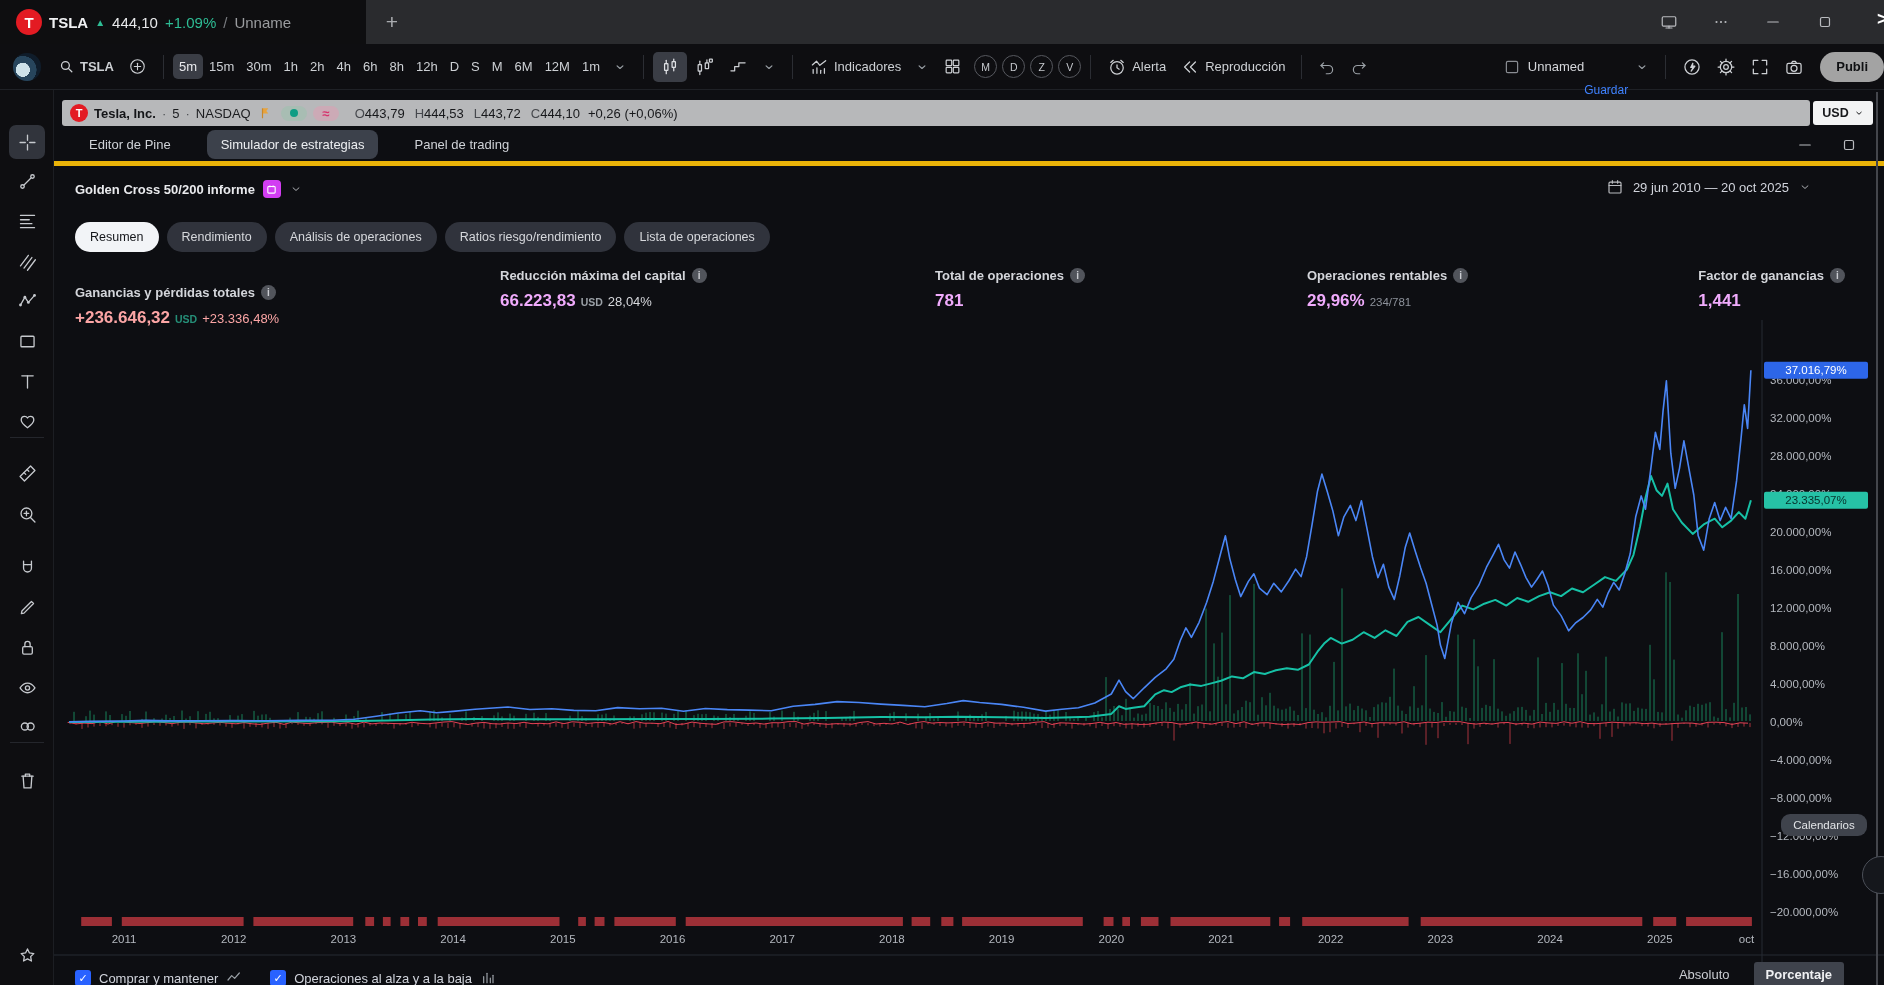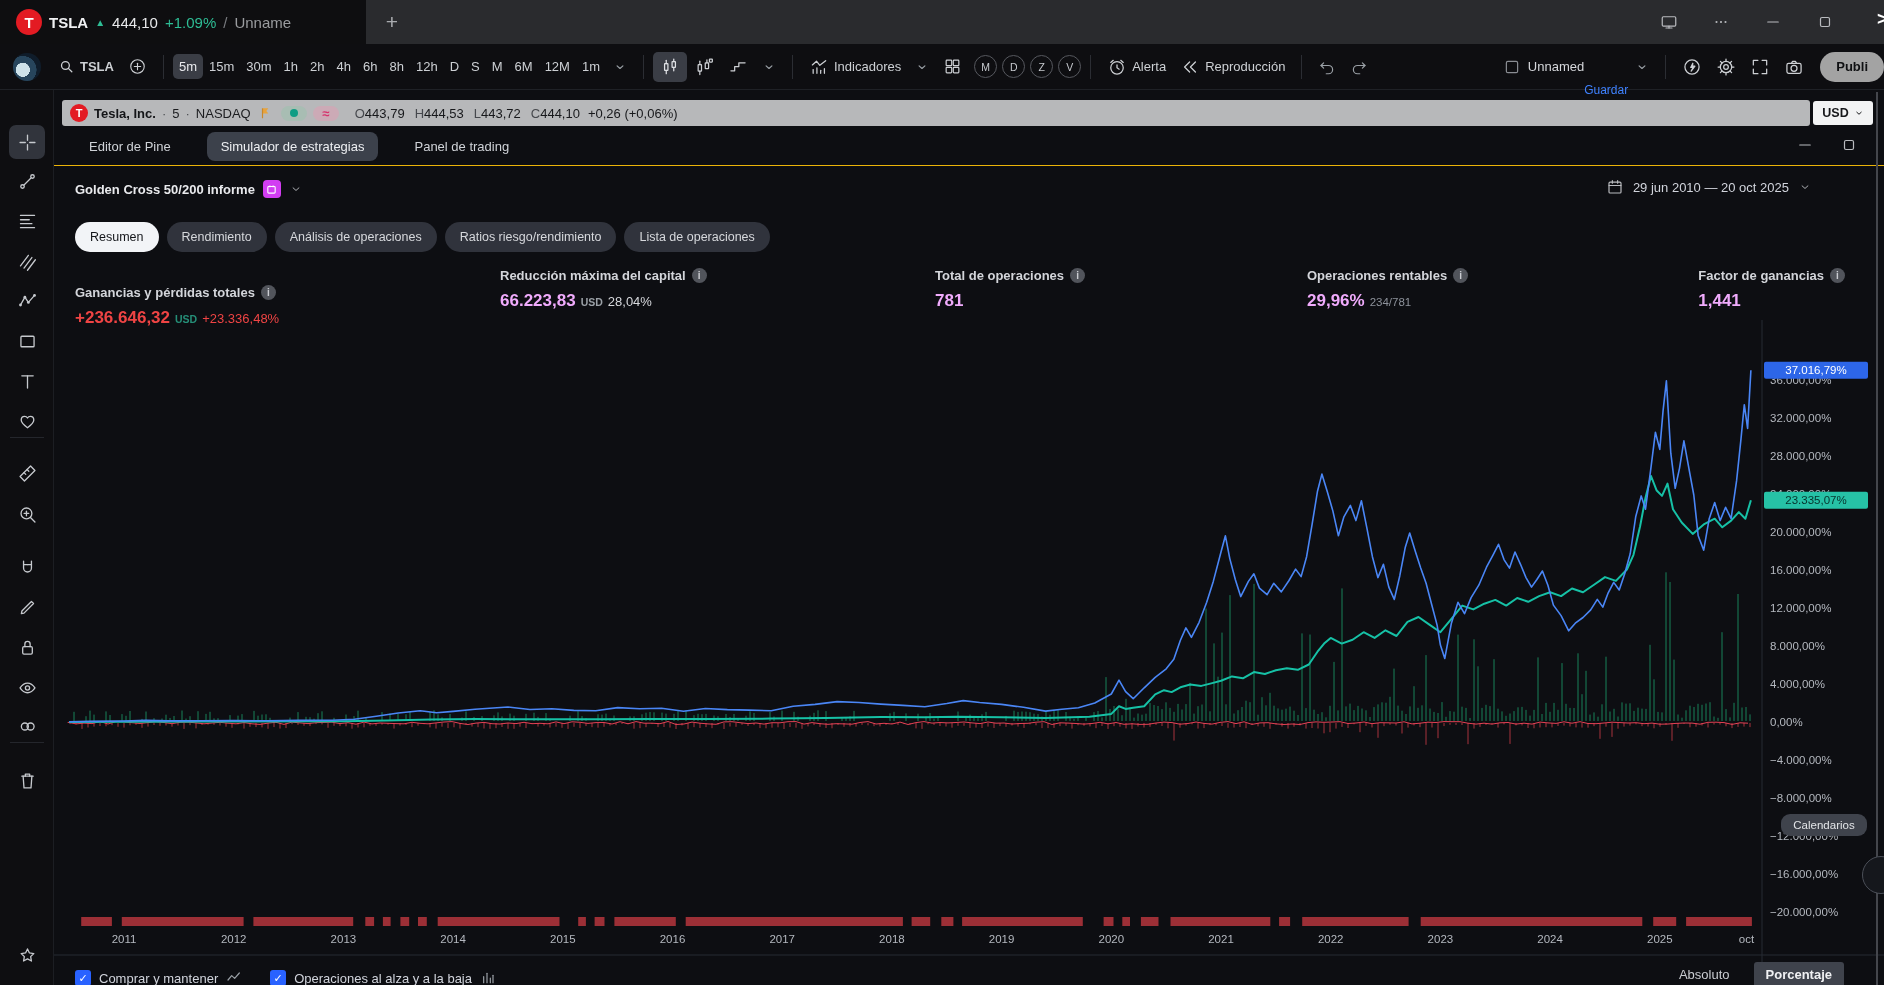--- a/index.html
+++ b/index.html
@@ -63,21 +63,21 @@
   #symbolbar .flagpill{height:15px;border-radius:8px;display:flex;align-items:center;justify-content:center;padding:0 6px;}
   #symbolbar .ohlc{display:flex;gap:10px;margin-left:10px;}
   #symbolbar .ohlc .k{color:#46484d;}
   #symbolbar .ohlc .v{color:#17181b;}
   #symbolbar .schg{color:#17181b;margin-left:2px;}
   #usdbox{position:absolute;left:1813px;top:101px;width:60px;height:24px;background:#f2f3f4;border-radius:3px;
           display:flex;align-items:center;justify-content:center;gap:5px;color:#17181b;font-size:12.5px;font-weight:bold;cursor:pointer;}
 
   
   #paneltabs{position:absolute;left:54px;top:127px;width:1830px;height:39px;display:flex;align-items:center;
-             padding-left:21px;gap:22px;font-size:13px;border-bottom:1px solid #eab308;}
+             padding-left:21px;gap:22px;font-size:13px;border-bottom:5px solid #eab308;}
   .ptab{color:#cfd2d7;padding:7px 14px;border-radius:8px;white-space:nowrap;cursor:pointer;}
   .ptab.active{background:#3c414b;color:#eceef1;}
   .panel-winbtns{position:absolute;right:26px;top:9px;display:flex;gap:26px;color:#b9bbbf;}
 
   
   #reportheader{position:absolute;left:54px;top:172px;width:1830px;height:38px;}
   .rtitle{position:absolute;left:21px;top:8px;display:flex;align-items:center;gap:8px;cursor:pointer;}
   .rtitle .t{font-size:13px;font-weight:bold;color:#e9eaed;}
   .calbadge{width:18px;height:18px;border-radius:4px;background:#d23df2;display:flex;align-items:center;justify-content:center;}
   .daterange{position:absolute;right:72px;top:6px;display:flex;align-items:center;gap:9px;color:#d1d4dc;font-size:13px;cursor:pointer;}
@@ -93,21 +93,21 @@
   #metrics{position:absolute;left:54px;top:268px;width:1830px;height:55px;}
   .metric{position:absolute;top:0;}
   .metric .mlabel{display:flex;align-items:center;gap:6px;font-size:13px;font-weight:bold;color:#d3d5da;}
   .idot{width:15px;height:15px;border-radius:50%;background:#51545b;color:#caccd1;font-size:10px;
         display:flex;align-items:center;justify-content:center;font-weight:bold;}
   .metric .mval{margin-top:8px;display:flex;align-items:baseline;gap:5px;}
   .metric .big{font-size:17px;font-weight:bold;color:#f0abfc;}
   .metric .unit{font-size:10.5px;color:#9aa0a6;font-weight:bold;}
   .metric .sec{font-size:13px;color:#d6d8dc;}
   .metric .sec.muted{font-size:11.5px;color:#8d929b;}
-  .metric.pos .big,.metric.pos .sec{color:#ef4444;}
+  .metric.pos .big,.metric.pos .sec{color:#fca5a5;}
   .metric.pos .unit{color:#2fbe9dbb;}
 
   
   #chart{position:absolute;left:54px;top:320px;}
   #tooltip{position:absolute;left:1781px;top:814px;width:86px;height:22px;background:#3f434c;border-radius:9px;
            color:#e2e4e7;font-size:11.5px;display:flex;align-items:center;justify-content:center;z-index:5;}
   #scrollcircle{position:absolute;left:1862px;top:856px;width:38px;height:38px;border-radius:50%;
                 background:#15171c;border:1px solid #4b4f58;z-index:4;cursor:pointer;}
   #scrollbar{position:absolute;left:1876px;top:92px;width:2px;height:893px;background:#44464c;}
 

